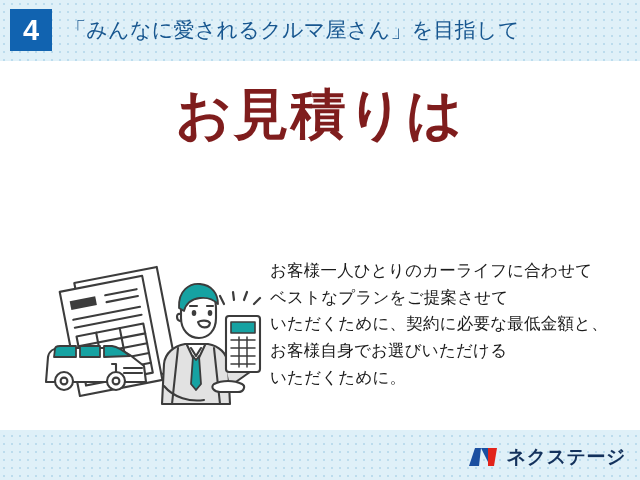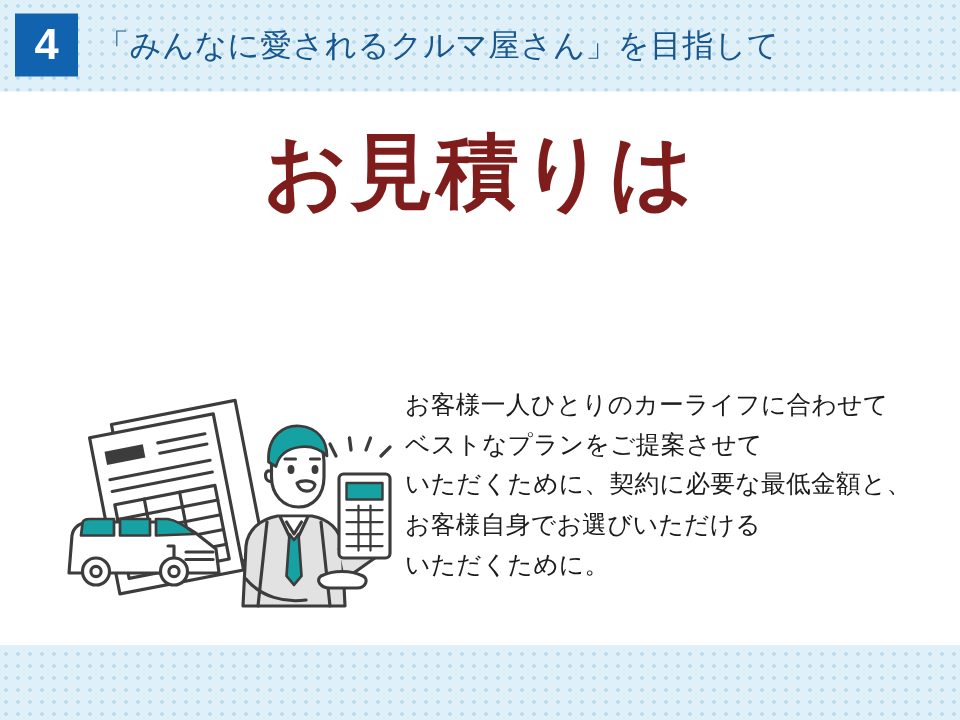--- a/index.html
+++ b/index.html
@@ -245,14 +245,22 @@
             <line x1="206" y1="44" x2="209" y2="36"></line>
             <line x1="216" y1="48" x2="222" y2="42"></line>
           </g>
 
         </g>
       </svg>
     </div>
 
   </div>
 
+  <div id="logo">
+    <svg id="logo-mark" viewBox="0 0 34 24">
+      <polygon points="3,21 9,3 15,3 13,21" fill="#1b4fa0"></polygon>
+      <polygon points="15,3 22,3 28,16 24,21" fill="#1b4fa0"></polygon>
+      <polygon points="22,3 31,3 28,21 22,21" fill="#e2231a"></polygon>
+    </svg>
+    <div id="logo-text">ネクステージ</div>
+  </div>
 
 </div>
 
 </body></html>

